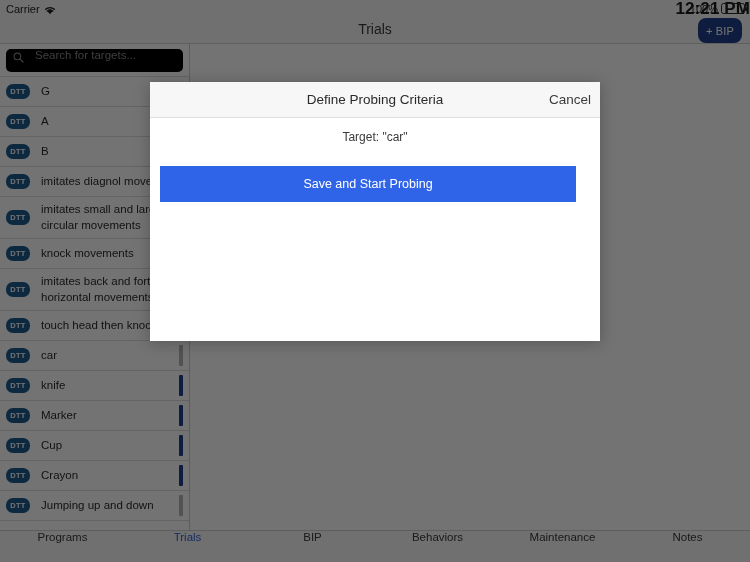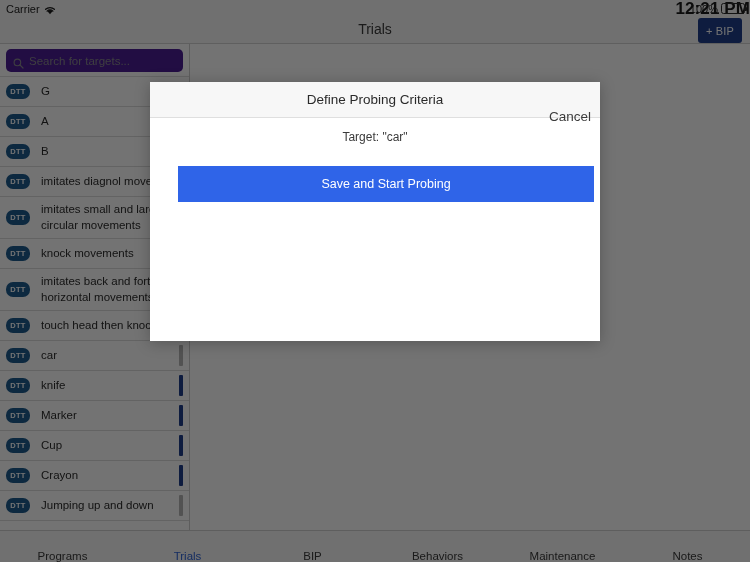--- a/index.html
+++ b/index.html
@@ -93,21 +93,21 @@
     top: 3px;
     text-align: center;
     font-size: 14px;
     color: #3b3b3b;
   }
   .bip-button {
     position: absolute;
     right: 8px; top: 0px;
     width: 44px; height: 25px;
     background: #1f3e8c;
-    border-radius: 3px;
+    border-radius: 8px;
     color: #ffffff;
     font-size: 11px;
     display: flex;
     align-items: center;
     justify-content: center;
     letter-spacing: 0.2px;
     margin-left: 32px;
   }
 
   
@@ -120,26 +120,25 @@
     overflow: hidden;
   }
   .search-wrap {
     height: 33px;
     background: #ffffff;
     padding: 5px 6px;
     border-bottom: 1px solid #dddddd;
   }
   .search-box {
     height: 23px;
-    background: #4c1d95;
+    background: #000000;
     border-radius: 5px;
     display: flex;
-    align-items: center;
     padding: 0 7px;
-    gap: 5px;
+    gap: 11px;
   }
   .search-icon {
     width: 11px; height: 11px;
     position: relative;
     flex: 0 0 auto;
   }
   .search-placeholder {
     font-size: 11.5px;
     color: #8a8a8e;
   }
@@ -193,21 +192,21 @@
   }
 
   
   .tab-bar {
     position: absolute;
     left: 0; right: 0; bottom: 0;
     height: 32px;
     background: #f8f8f8;
     border-top: 1px solid #d0d0d0;
     display: flex;
-    align-items: flex-end;
+    align-items: flex-start;
   }
   .tab-item {
     flex: 1 1 0;
     text-align: center;
     font-size: 11.5px;
     color: #3a3a3a;
   }
   .tab-item.active { color: #2f64d8; }
 
   
@@ -239,21 +238,20 @@
     left: 0; right: 0; top: 10px;
     text-align: center;
     font-size: 13.5px;
     color: #2a2a2a;
   }
   .modal-cancel {
     position: absolute;
     right: 9px; top: 10px;
     font-size: 13.5px;
     color: #3b3b3b;
-    margin-top: 17px;
   }
   .modal-body {
     padding: 0;
     background: #ffffff;
   }
   .modal-subtitle {
     text-align: center;
     font-size: 12px;
     color: #3a3a3a;
     padding: 12px 0 13px 0;
@@ -276,21 +274,21 @@
     width: 100%;
     border: none;
     outline: none;
     font-family: "Liberation Sans", sans-serif;
     font-size: 12px;
     color: #2a2a2a;
     background: transparent;
   }
   .field-input::placeholder { color: #7e7e82; }
   .primary-button {
-    margin: 9px 17px 0 28px;
+    margin: 9px 17px 0 10px;
     height: 36px;
     background: #2f64e8;
     color: #ffffff;
     font-size: 12.5px;
     display: flex;
     align-items: center;
     justify-content: center;
     border: none;
     font-family: "Liberation Sans", sans-serif;
     width: calc(100% - 34px);

